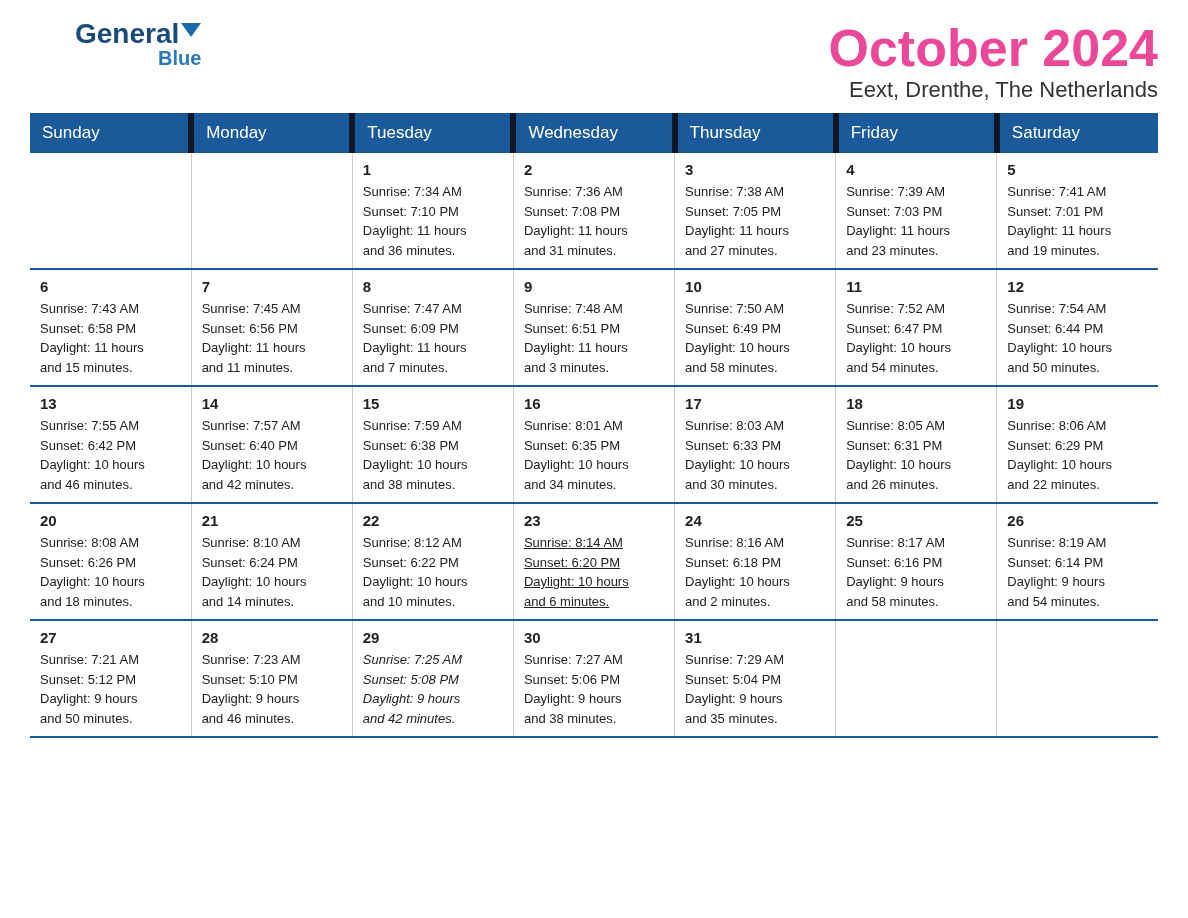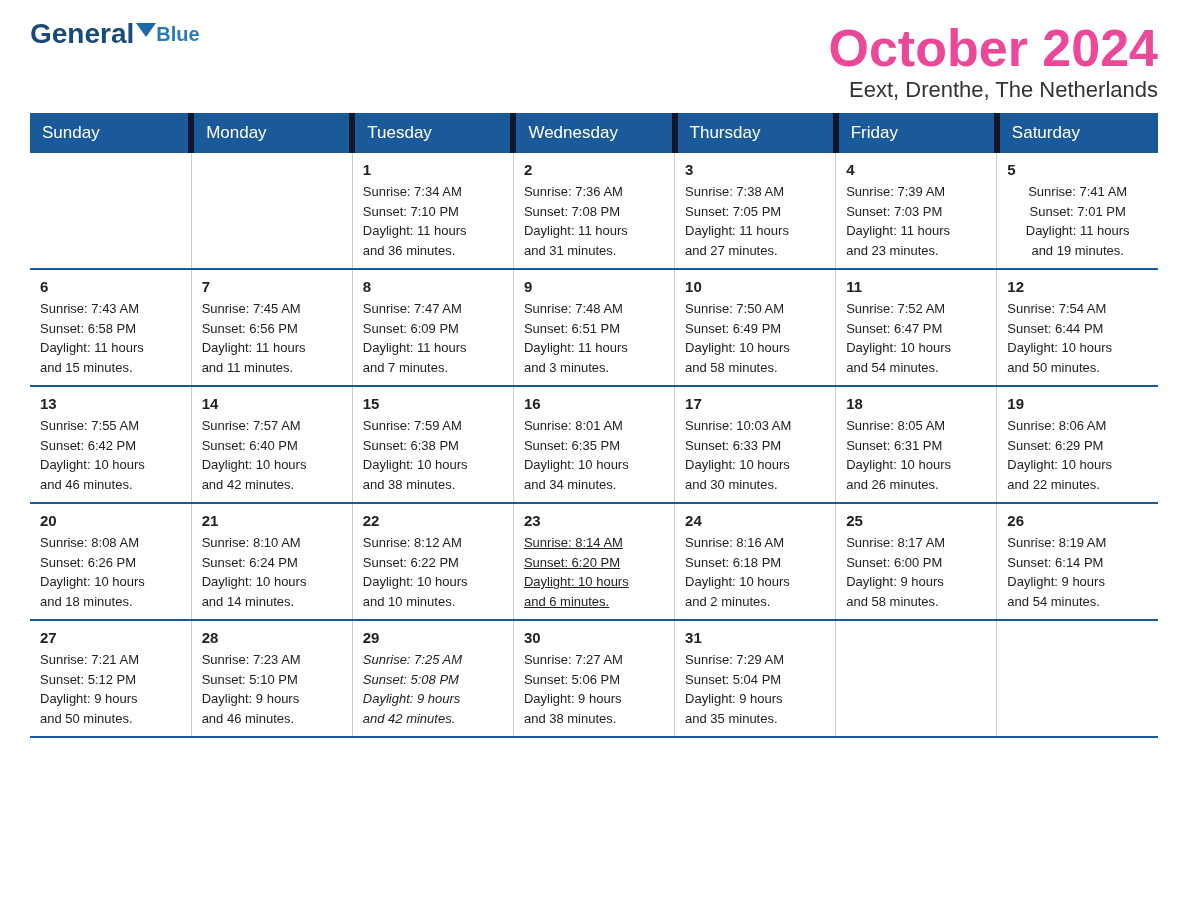--- a/index.html
+++ b/index.html
@@ -11,22 +11,23 @@
       padding: 20px 30px;
     }
     .header {
       display: flex;
       justify-content: space-between;
       align-items: flex-start;
       margin-bottom: 10px;
     }
     .logo {
       display: flex;
-      flex-direction: row;
-      align-items: center;
+      flex-direction: column;
+      align-items: flex-end;
+      margin-left: 45px;
     }
     .logo-general {
       font-size: 28px;
       font-weight: bold;
       color: #1a4a7a;
       line-height: 1;
     }
     .logo-blue {
       font-size: 20px;
       font-weight: bold;
@@ -161,21 +162,21 @@
         </td>
         <td>
           <span class="day-num">4</span>
           <div class="day-info" style="white-space: pre-line;">Sunrise: 7:39 AM
 Sunset: 7:03 PM
 Daylight: 11 hours
 and 23 minutes.</div>
         </td>
         <td>
           <span class="day-num">5</span>
-          <div class="day-info" style="white-space: pre-line; text-align: center;">Sunrise: 7:41 AM
+          <div class="day-info" style="white-space: pre-line;">Sunrise: 7:41 AM
 Sunset: 7:01 PM
 Daylight: 11 hours
 and 19 minutes.</div>
         </td>
       </tr>
       <tr>
         <td>
           <span class="day-num">6</span>
           <div class="day-info" style="white-space: pre-line;">Sunrise: 7:43 AM
 Sunset: 6:58 PM
@@ -249,21 +250,21 @@
         </td>
         <td>
           <span class="day-num">16</span>
           <div class="day-info" style="white-space: pre-line;">Sunrise: 8:01 AM
 Sunset: 6:35 PM
 Daylight: 10 hours
 and 34 minutes.</div>
         </td>
         <td>
           <span class="day-num">17</span>
-          <div class="day-info" style="white-space: pre-line;">Sunrise: 10:03 AM
+          <div class="day-info" style="white-space: pre-line;">Sunrise: 8:03 AM
 Sunset: 6:33 PM
 Daylight: 10 hours
 and 30 minutes.</div>
         </td>
         <td>
           <span class="day-num">18</span>
           <div class="day-info" style="white-space: pre-line;">Sunrise: 8:05 AM
 Sunset: 6:31 PM
 Daylight: 10 hours
 and 26 minutes.</div>
@@ -308,21 +309,21 @@
         <td>
           <span class="day-num">24</span>
           <div class="day-info" style="white-space: pre-line;">Sunrise: 8:16 AM
 Sunset: 6:18 PM
 Daylight: 10 hours
 and 2 minutes.</div>
         </td>
         <td>
           <span class="day-num">25</span>
           <div class="day-info" style="white-space: pre-line;">Sunrise: 8:17 AM
-Sunset: 6:00 PM
+Sunset: 6:16 PM
 Daylight: 9 hours
 and 58 minutes.</div>
         </td>
         <td>
           <span class="day-num">26</span>
           <div class="day-info" style="white-space: pre-line;">Sunrise: 8:19 AM
 Sunset: 6:14 PM
 Daylight: 9 hours
 and 54 minutes.</div>
         </td>

